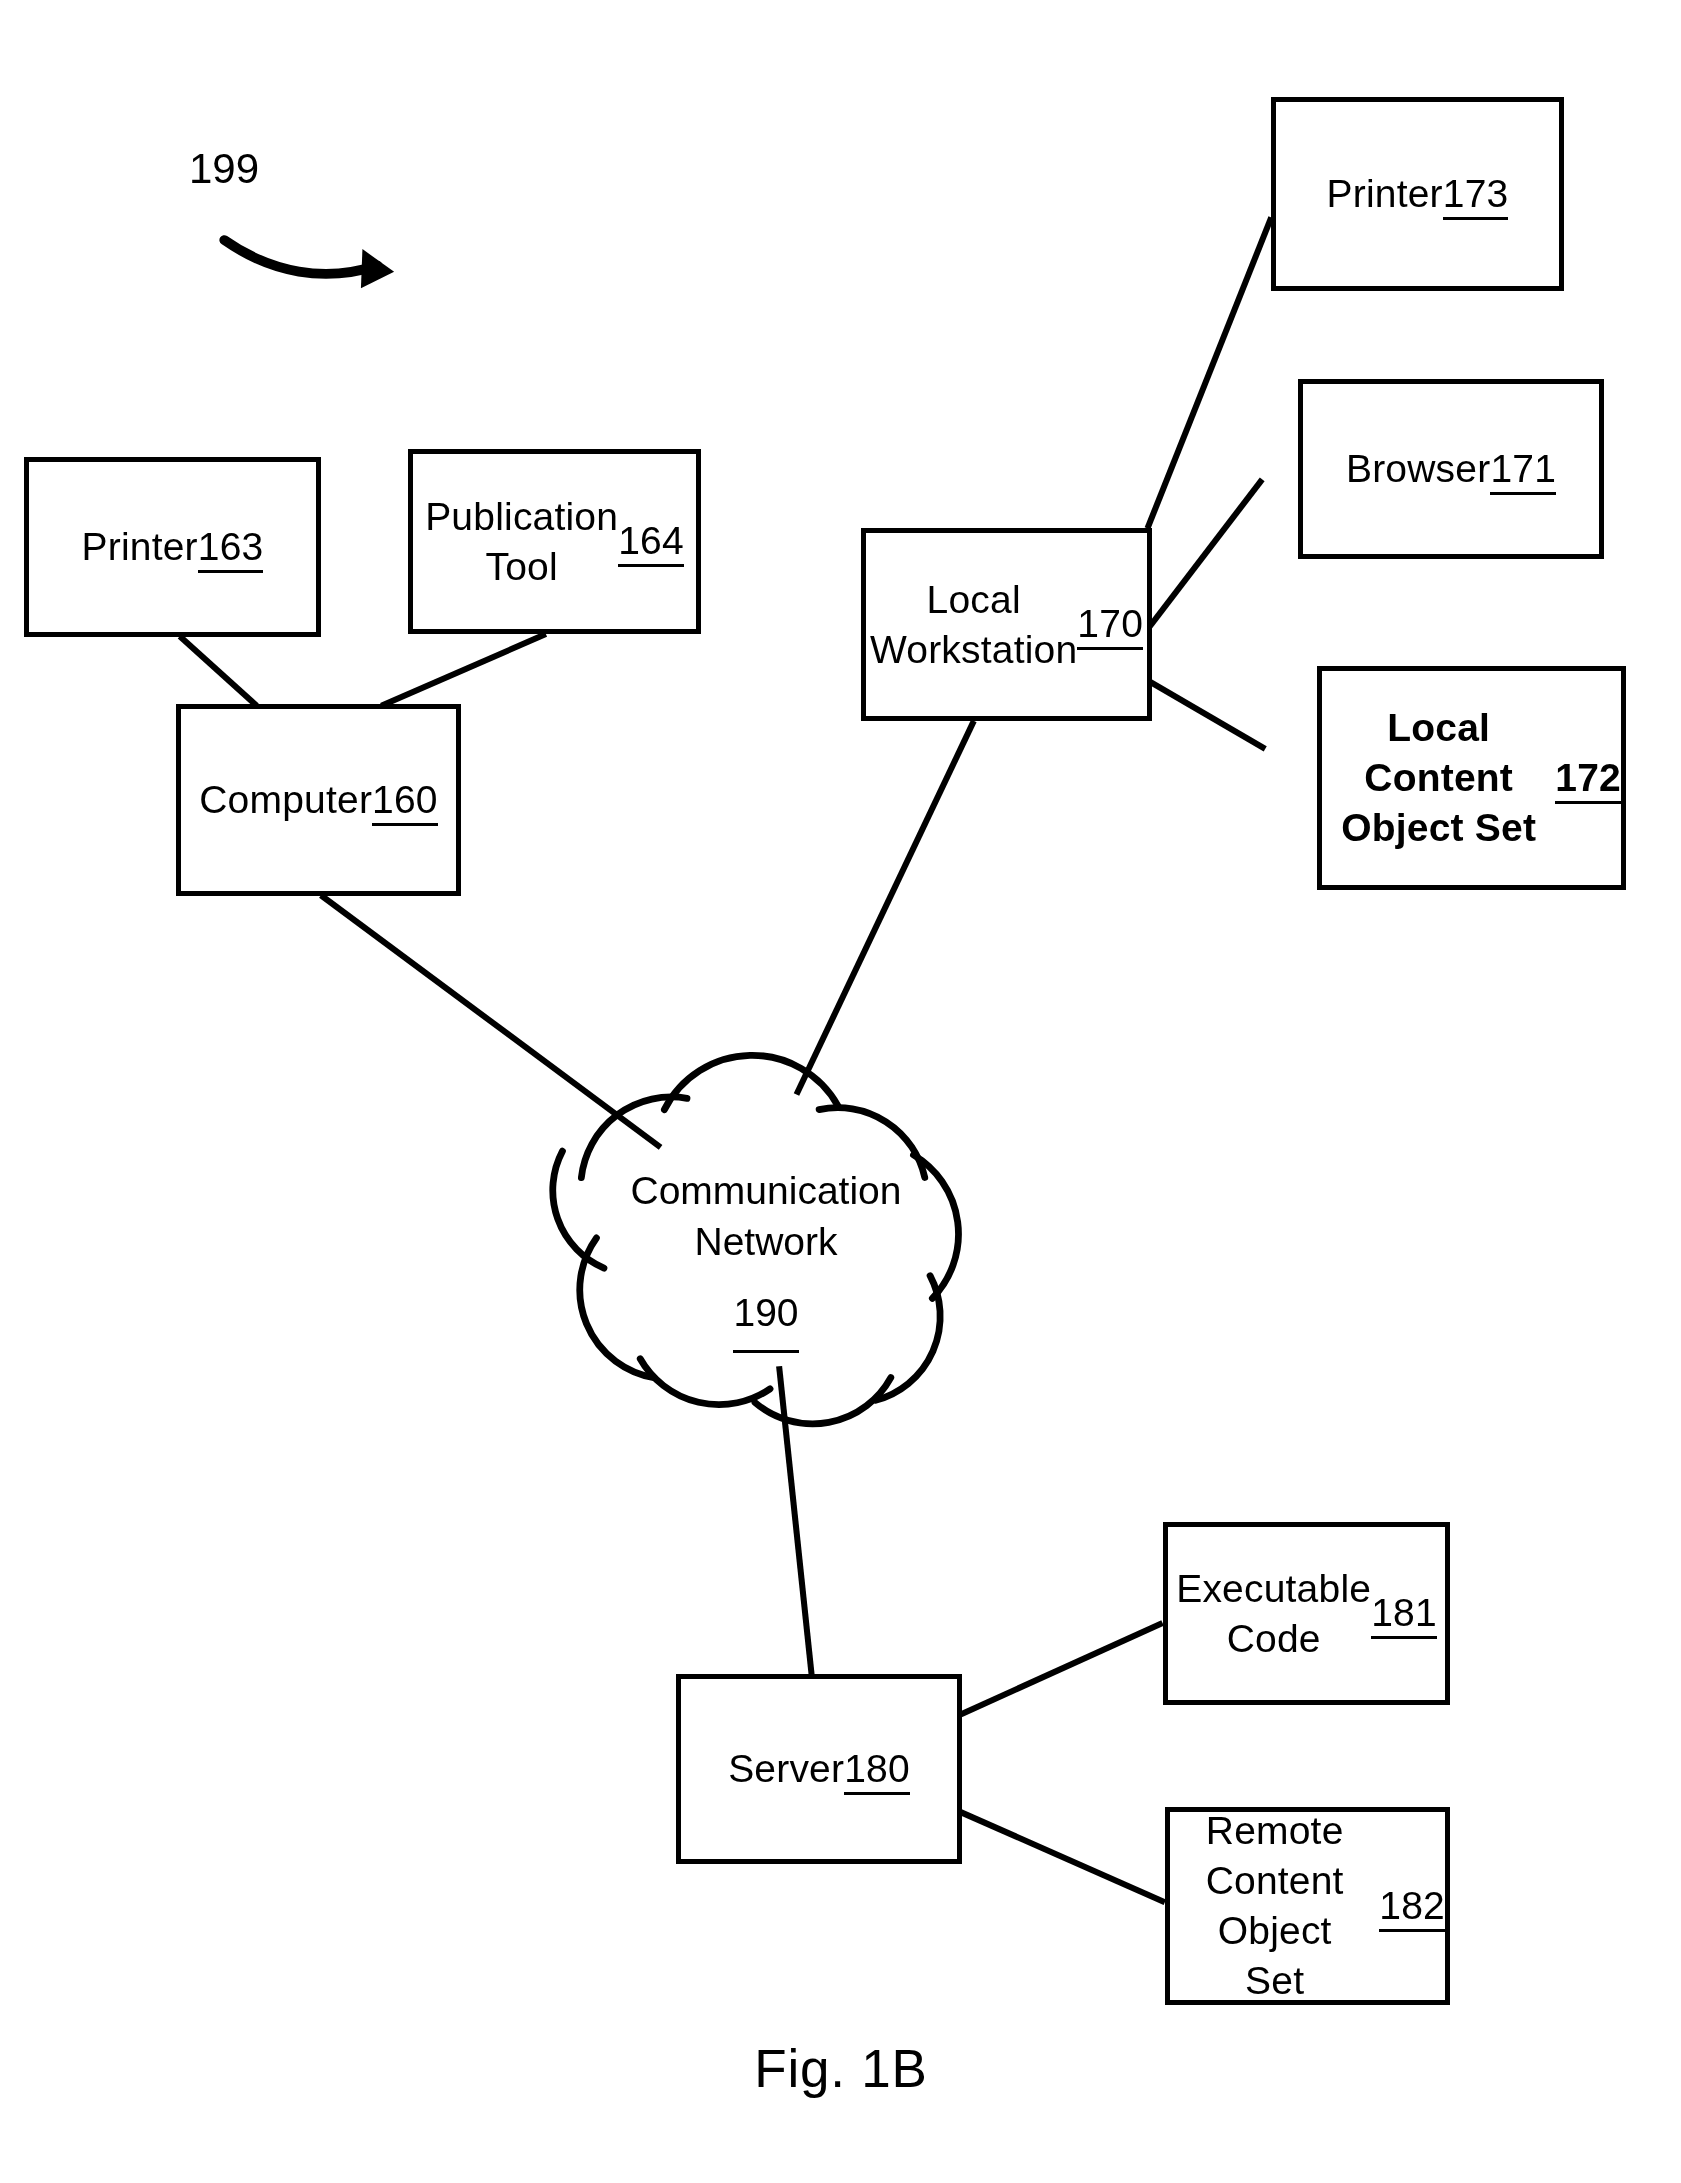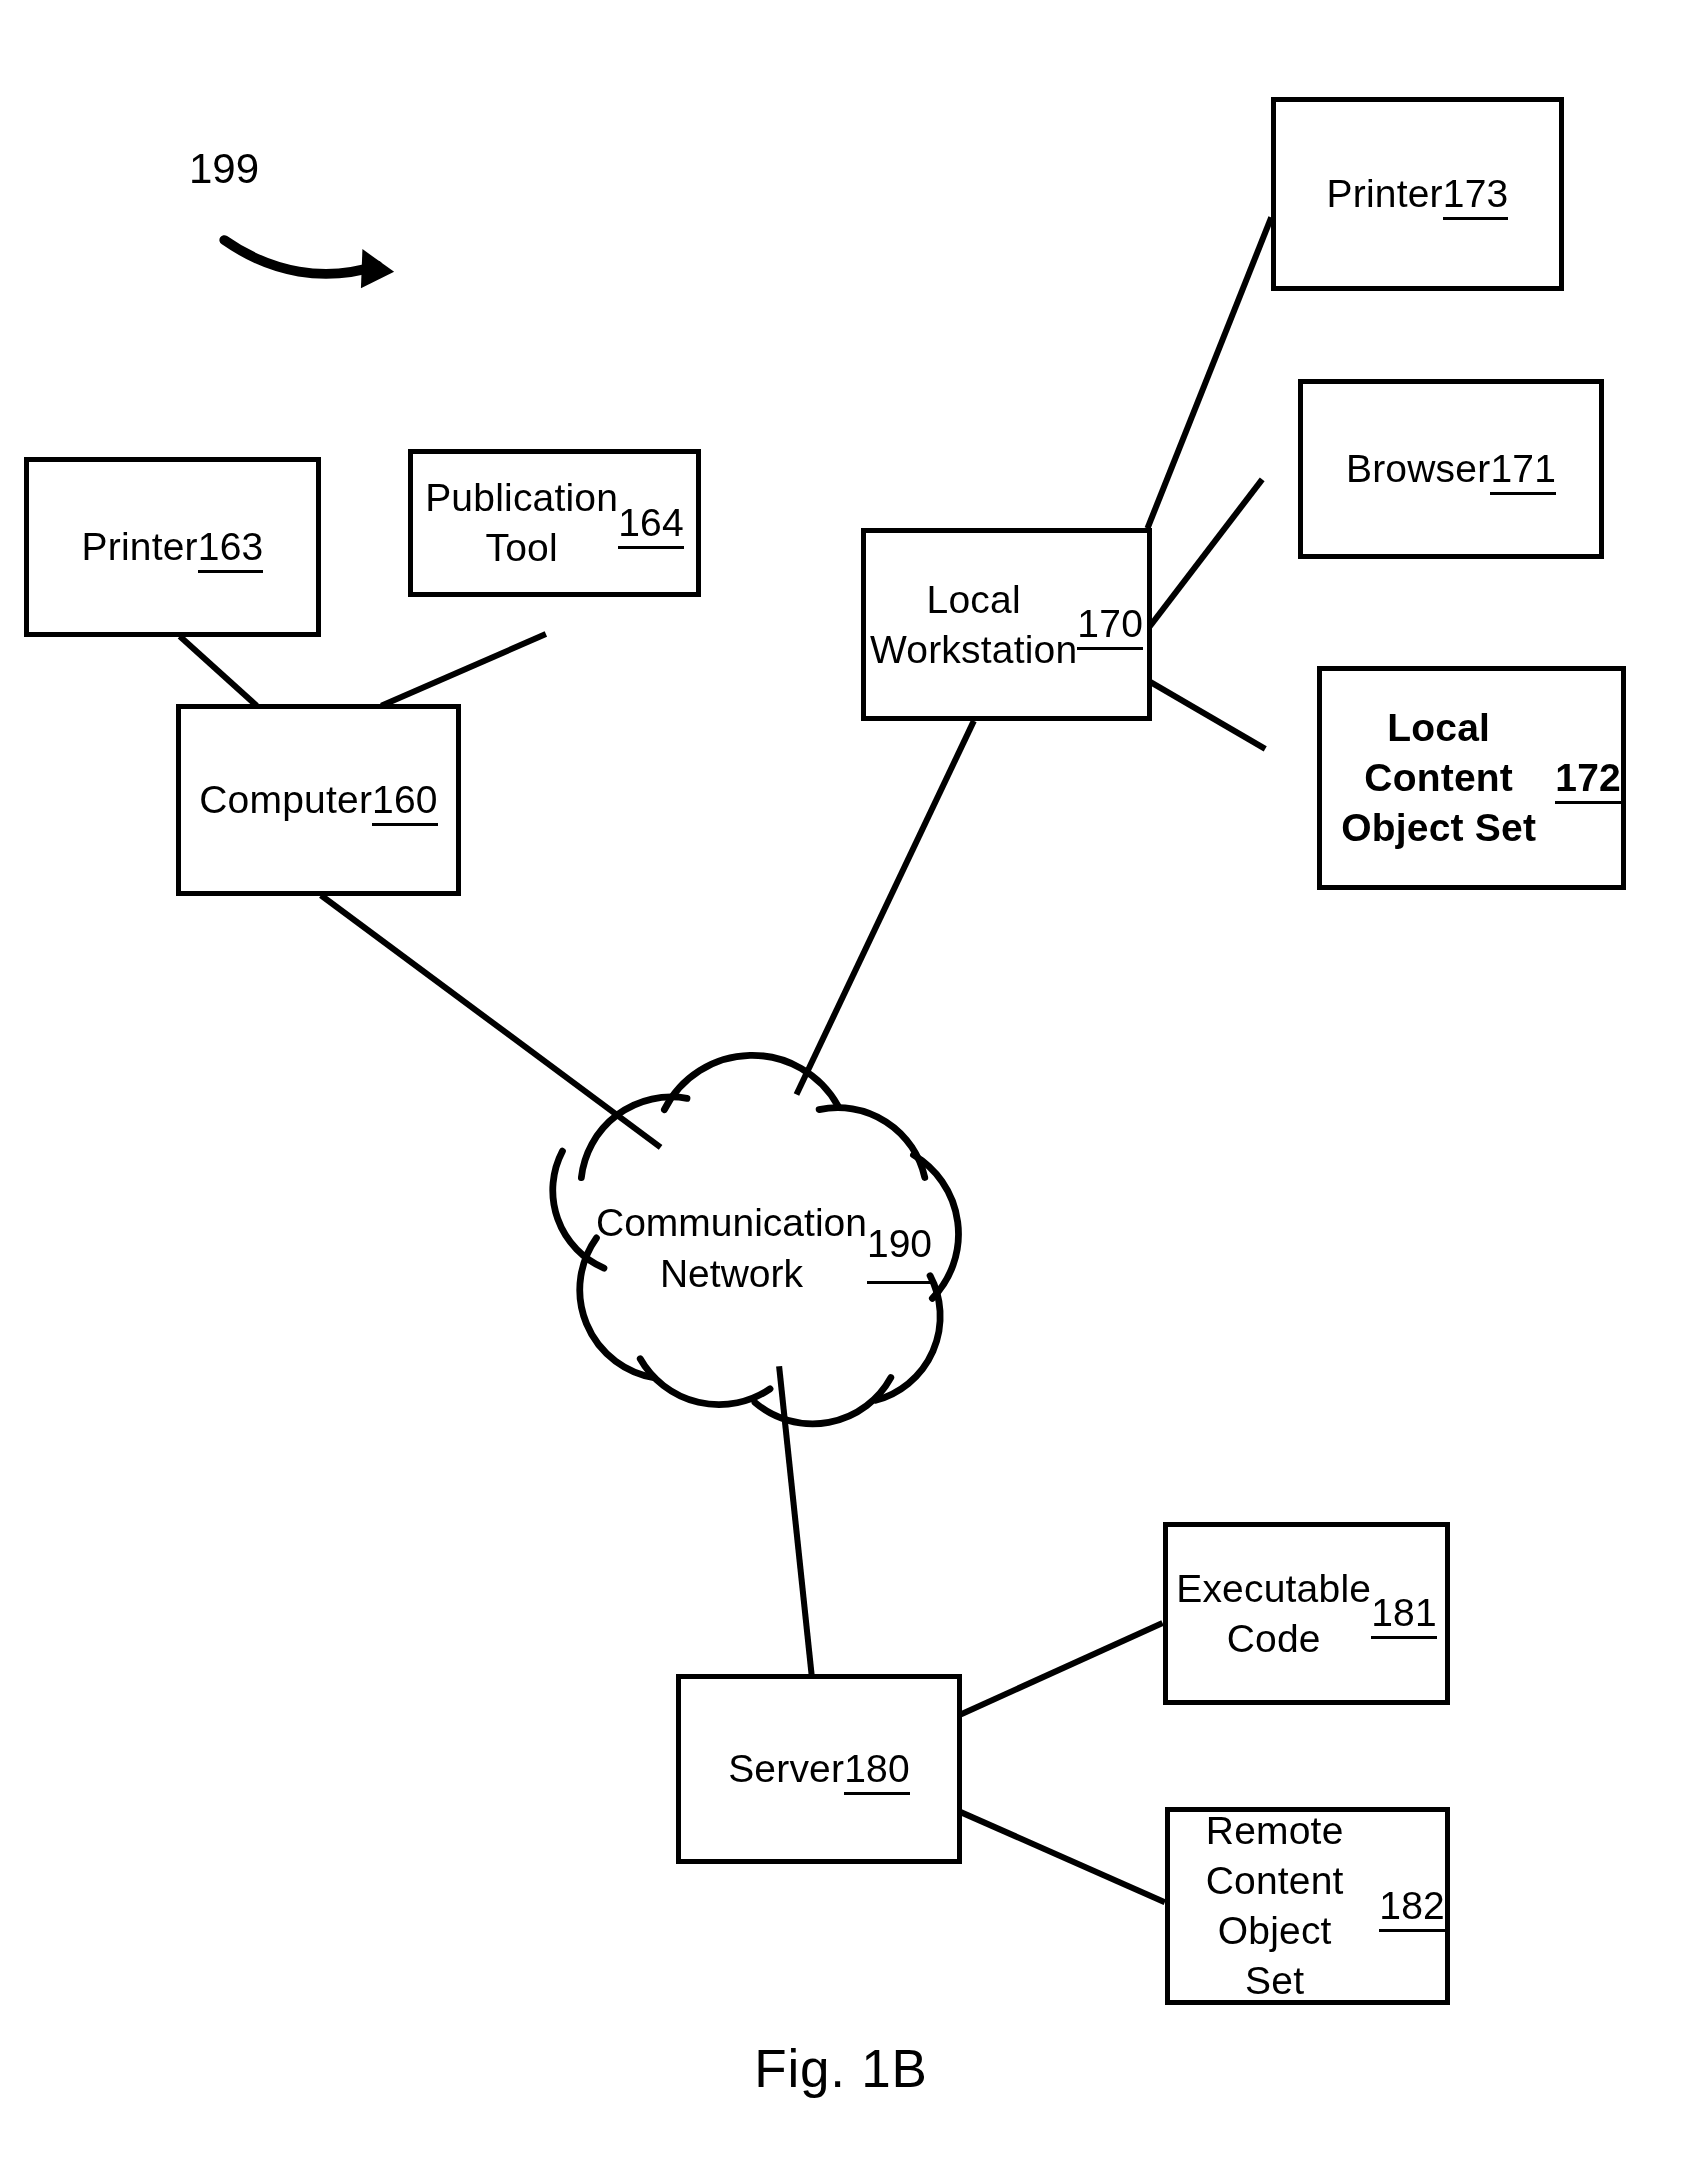--- a/index.html
+++ b/index.html
@@ -49,26 +49,28 @@
     display: inline-block;
     margin-top: 4.5px;
     border-bottom: 3.8px solid #000000;
     padding-bottom: 1.5px;
     line-height: 1.1;
   }
   .cloud-node {
     position: absolute;
     z-index: 3;
     display: flex;
+    flex-direction: column;
     align-items: center;
     justify-content: flex-start;
     text-align: center;
     font-size: 39px;
     line-height: 1.3;
     pointer-events: none;
+    gap: 16px;
   }
   .cloud-svg {
     position: absolute;
     left: 0;
     top: 0;
     z-index: 2;
   }
   .figure-caption {
     position: absolute;
     font-size: 53px;
@@ -131,21 +133,21 @@
 
   <div class="ref-callout" style="left:189px; top:145px;">
     <span>199</span>
   </div>
 
   <div class="node" style="left:24px; top:457px; width:297px; height:180px;">
     <span class="label">Printer</span>
     <span class="ref">163</span>
   </div>
 
-  <div class="node" style="left:408px; top:449px; width:293px; height:148px;">
+  <div class="node" style="left:408px; top:449px; width:293px; height:185px;">
     <span class="label">Publication
 Tool</span>
     <span class="ref">164</span>
   </div>
 
   <div class="node" style="left:176px; top:704px; width:285px; height:192px;">
     <span class="label">Computer</span>
     <span class="ref">160</span>
   </div>
 

